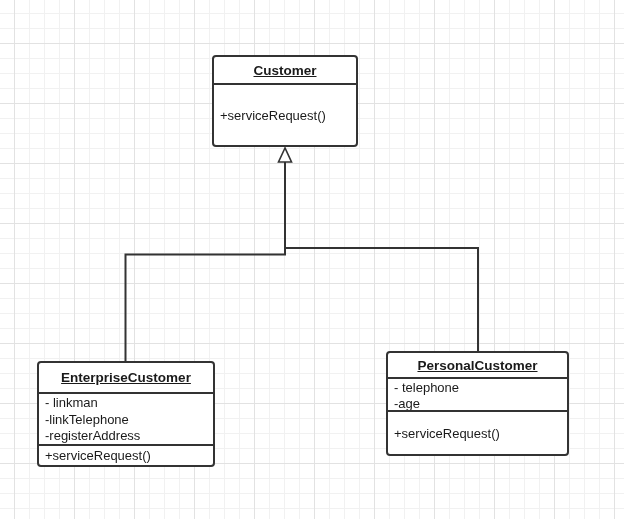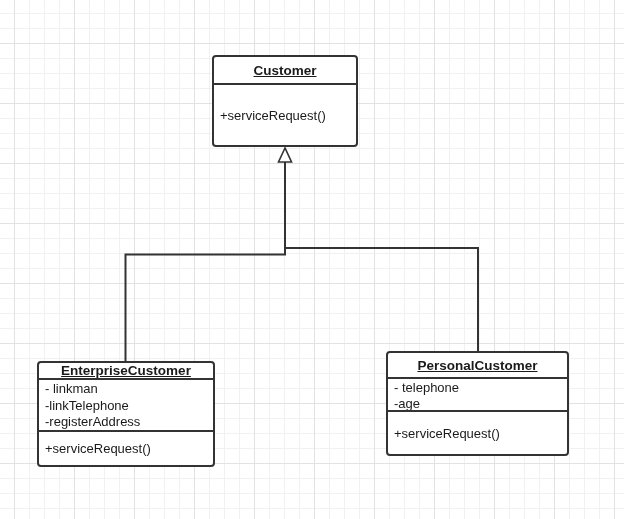--- a/index.html
+++ b/index.html
@@ -86,21 +86,21 @@
   </svg>
 
   <div class="uml-class" style="left:212px; top:55px; width:146px; height:92px;">
     <div class="uml-name" style="height:26px;">Customer</div>
     <div class="uml-methods">
       <div class="uml-line">+serviceRequest()</div>
     </div>
   </div>
 
   <div class="uml-class" style="left:37px; top:361px; width:178px; height:106px;">
-    <div class="uml-name" style="height:15px;">EnterpriseCustomer</div>
+    <div class="uml-name" style="height:29px;">EnterpriseCustomer</div>
     <div class="uml-attrs" style="height:49px; line-height:16.5px;">
       <div class="uml-line">- linkman</div>
       <div class="uml-line">-linkTelephone</div>
       <div class="uml-line">-registerAddress</div>
     </div>
     <div class="uml-methods">
       <div class="uml-line">+serviceRequest()</div>
     </div>
   </div>
 

